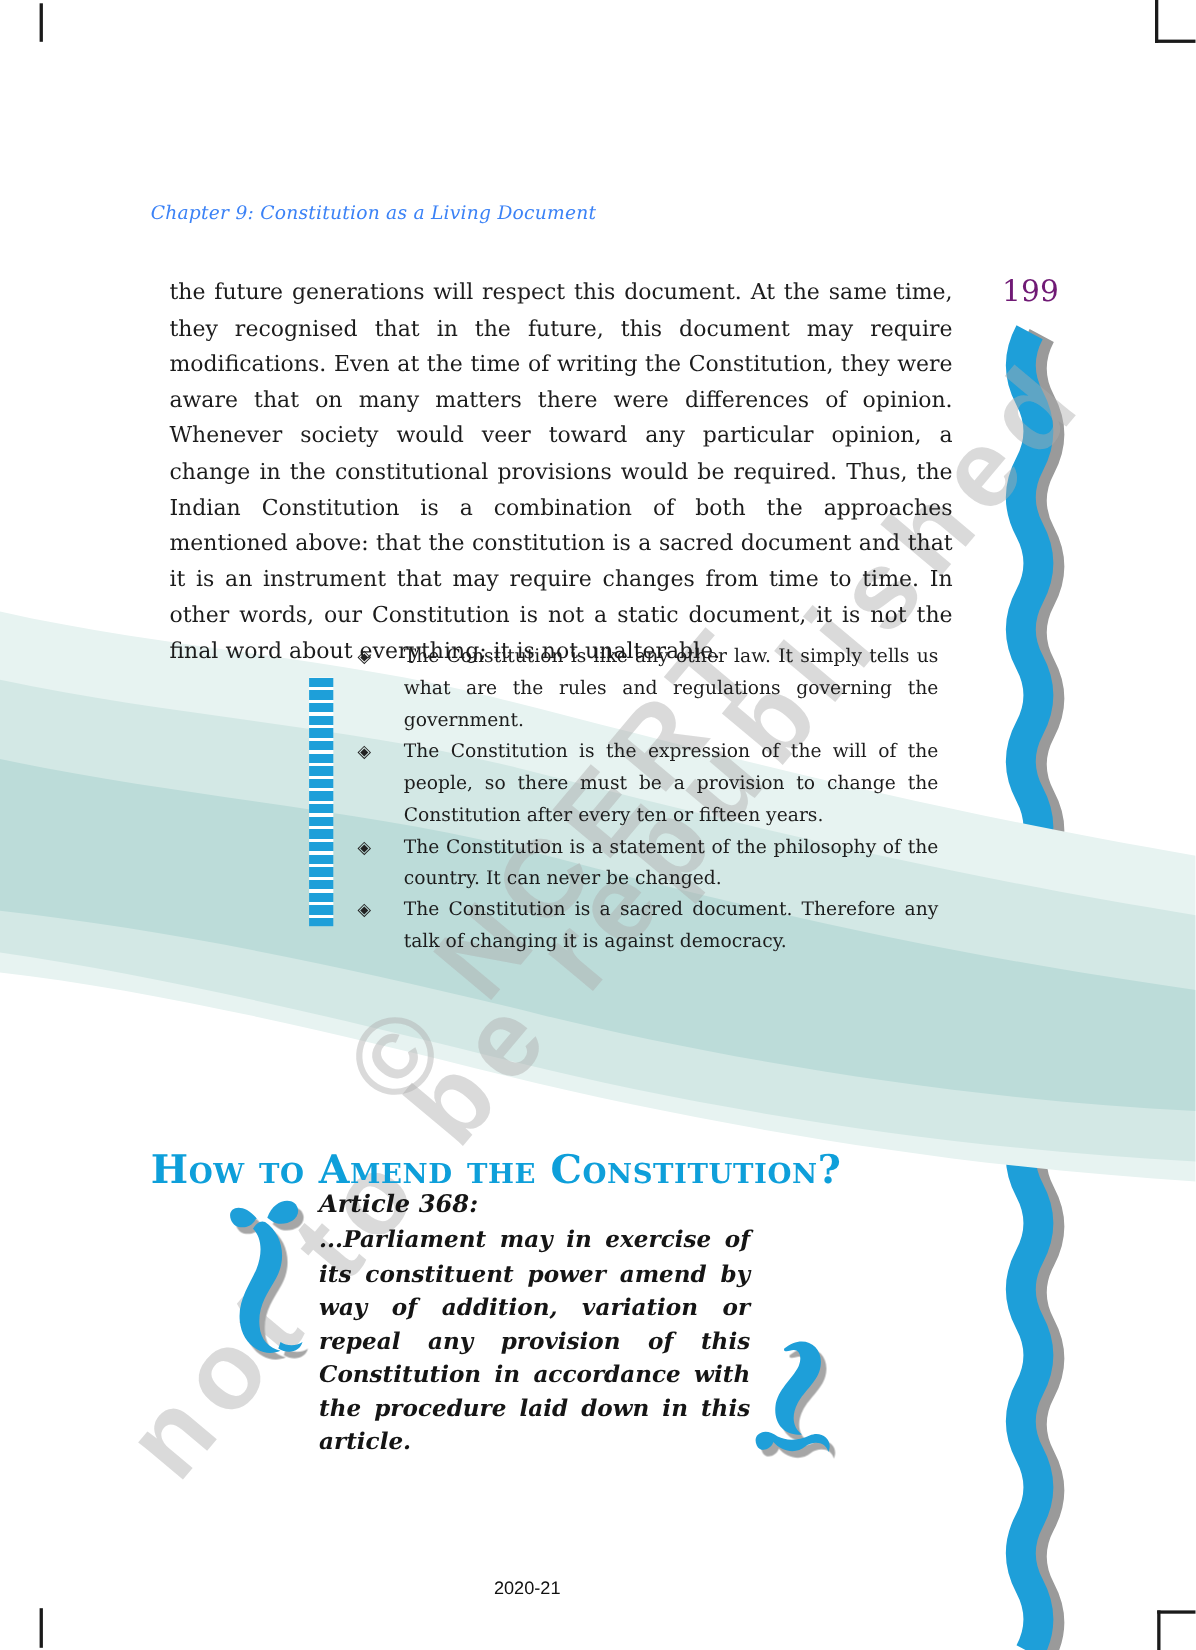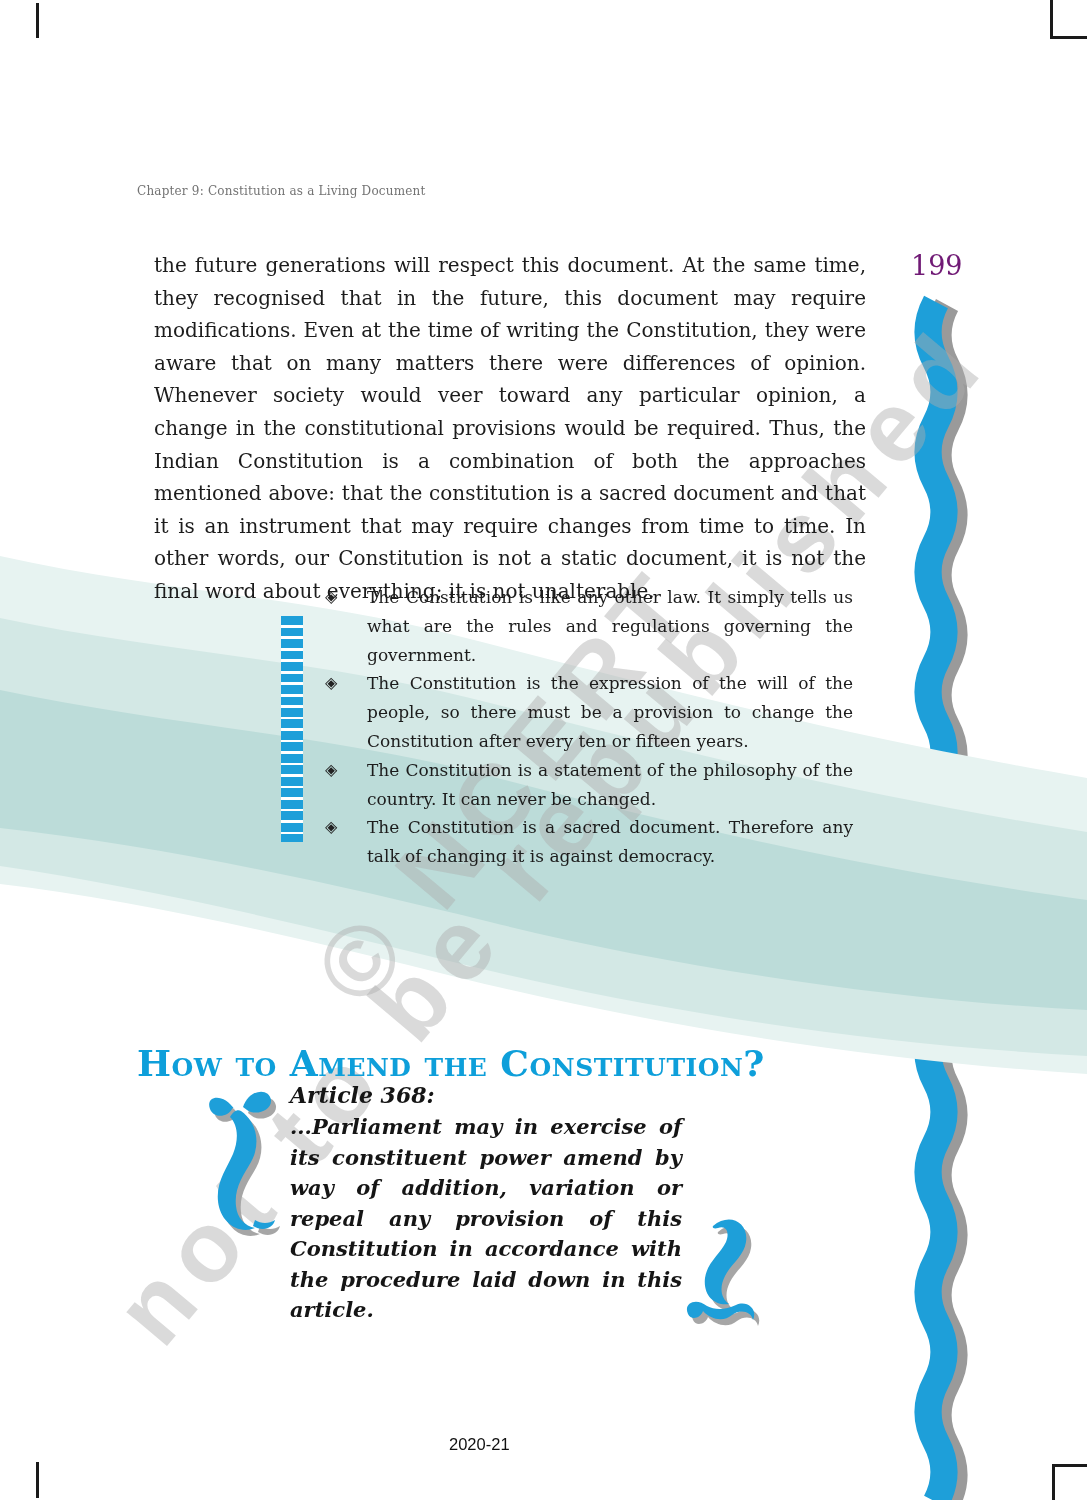--- a/index.html
+++ b/index.html
@@ -19,22 +19,22 @@
   #wm2{left:92px;top:1292px;font-size:100px;letter-spacing:13px;transform:rotate(-50deg);}
   
   .mark{position:absolute;z-index:6;}
   .mark-tl{left:36px;top:3px;width:3px;height:35px;background:#1a1a1a;}
   .mark-bl{left:36px;top:1462px;width:3px;height:36px;background:#1a1a1a;}
   .mark-tr{left:1050px;top:0;width:36px;height:36px;border-left:3px solid #1a1a1a;border-bottom:3px solid #1a1a1a;}
   .mark-br{left:1052px;top:1464px;width:34px;height:36px;border-left:3px solid #1a1a1a;border-top:3px solid #1a1a1a;}
   
   .content{position:relative;z-index:4;}
   .chapter-header{
-    position:absolute;left:137px;top:184px;
-    font-size:12px;color:#737373;letter-spacing:0.2px;
+    position:absolute;left:137px;top:184px;font-style:italic;
+    font-size:17px;color:#3b82f6;letter-spacing:0.2px;
   }
   .page-number{position:absolute;left:911px;top:250px;font-size:27px;color:#701a75;}
   .intro{
     position:absolute;left:137px;top:232px;width:712px;margin:17px;
     font-size:20px;line-height:32.6px;text-align:justify;
   }
   .check-progress{position:absolute;left:325px;top:583px;width:528px;}
   .cp-title{margin:0 0 3px 0;font-size:20.5px;font-weight:bold;color:#151515;}
   .cp-intro{margin:0;font-size:19.5px;line-height:28.8px;text-align:justify;}
   .cp-item{display:flex;margin-top:0;}

